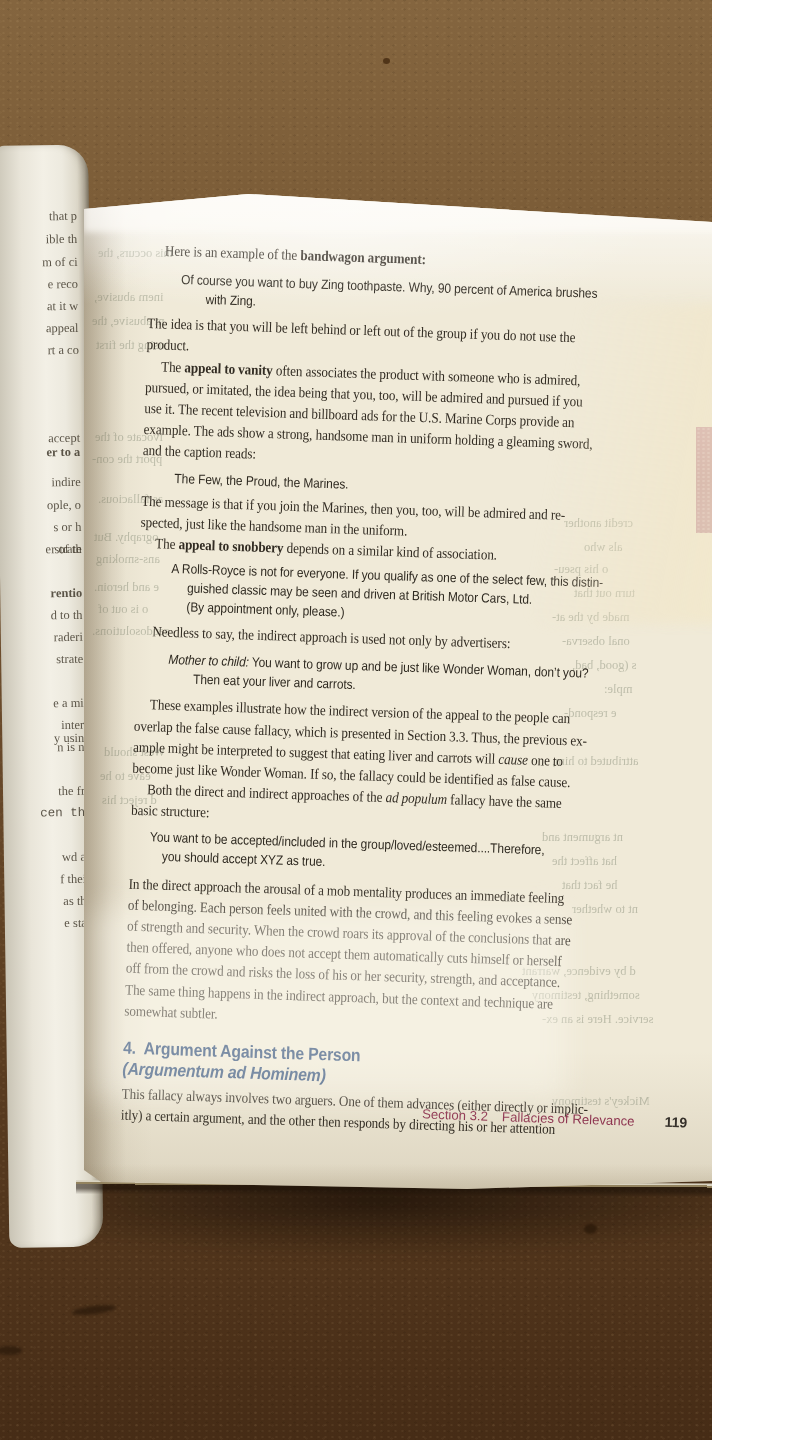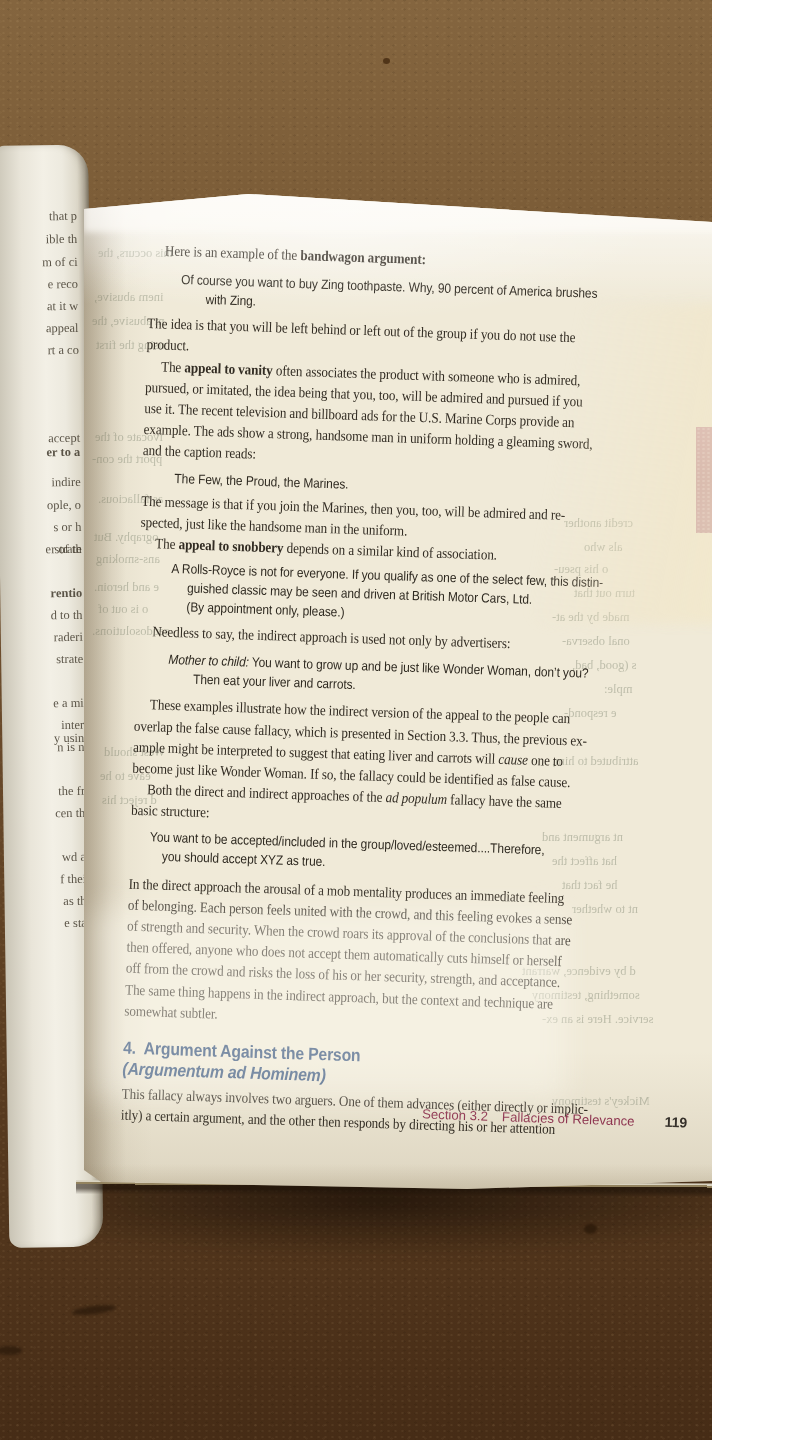--- a/index.html
+++ b/index.html
@@ -137,21 +137,21 @@
       <span class="frag" style="top: 397px;">er of th</span>
       <span class="frag" style="top: 441px; font-weight: bold;">rentio</span>
       <span class="frag" style="top: 463px;">d to th</span>
       <span class="frag" style="top: 485px;">raderi</span>
       <span class="frag" style="top: 507px;">strate</span>
       <span class="frag" style="top: 551px;">e a mi</span>
       <span class="frag" style="top: 573px;">inter</span>
       <span class="frag" style="top: 595px;">n is n</span>
       <span class="frag" style="top: 586px; margin-left: 44px;">y usin</span>
       <span class="frag" style="top: 639px;">the fr</span>
-      <span class="frag" style="top: 661px;">cen th</span>
+      <span class="frag" style="top: 661px; font-family: Liberation Mono, monospace;">cen th</span>
       <span class="frag" style="top: 705px;">wd a</span>
       <span class="frag" style="top: 727px;">f thei</span>
       <span class="frag" style="top: 749px;">as th</span>
       <span class="frag" style="top: 771px;">e sta</span>
     </div>
 
   <div class="page">
     <div class="bleed">
         <span class="frag" style="top: 52px; left: 14px;">this occurs, the</span>
         <span class="frag" style="top: 96px; left: 10px;">inem abusive,</span>

